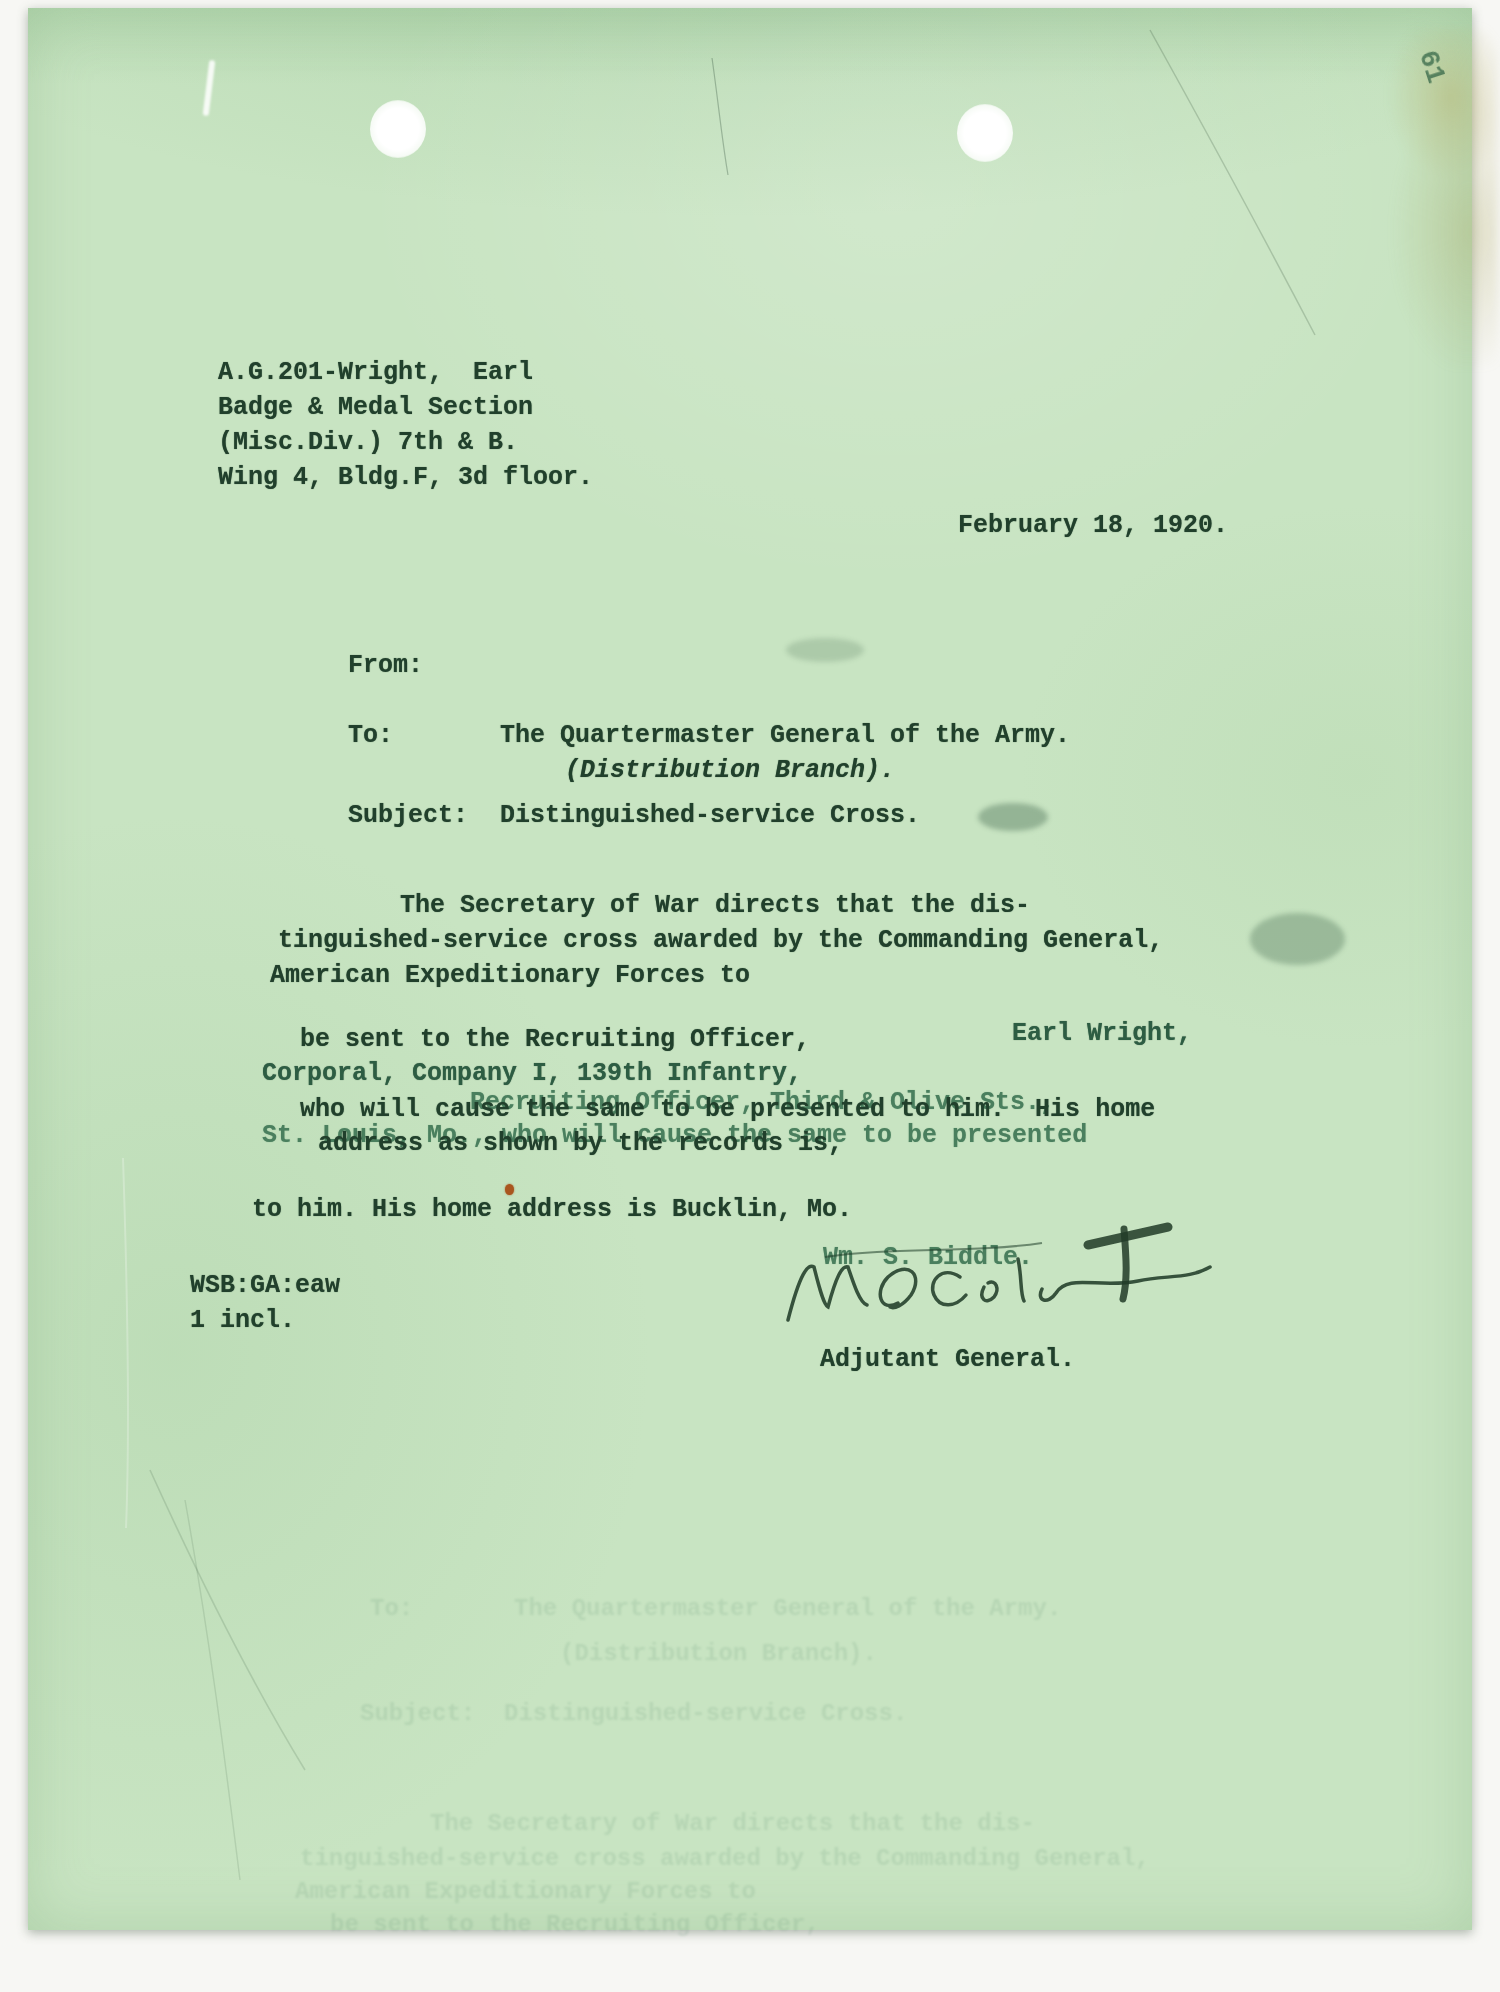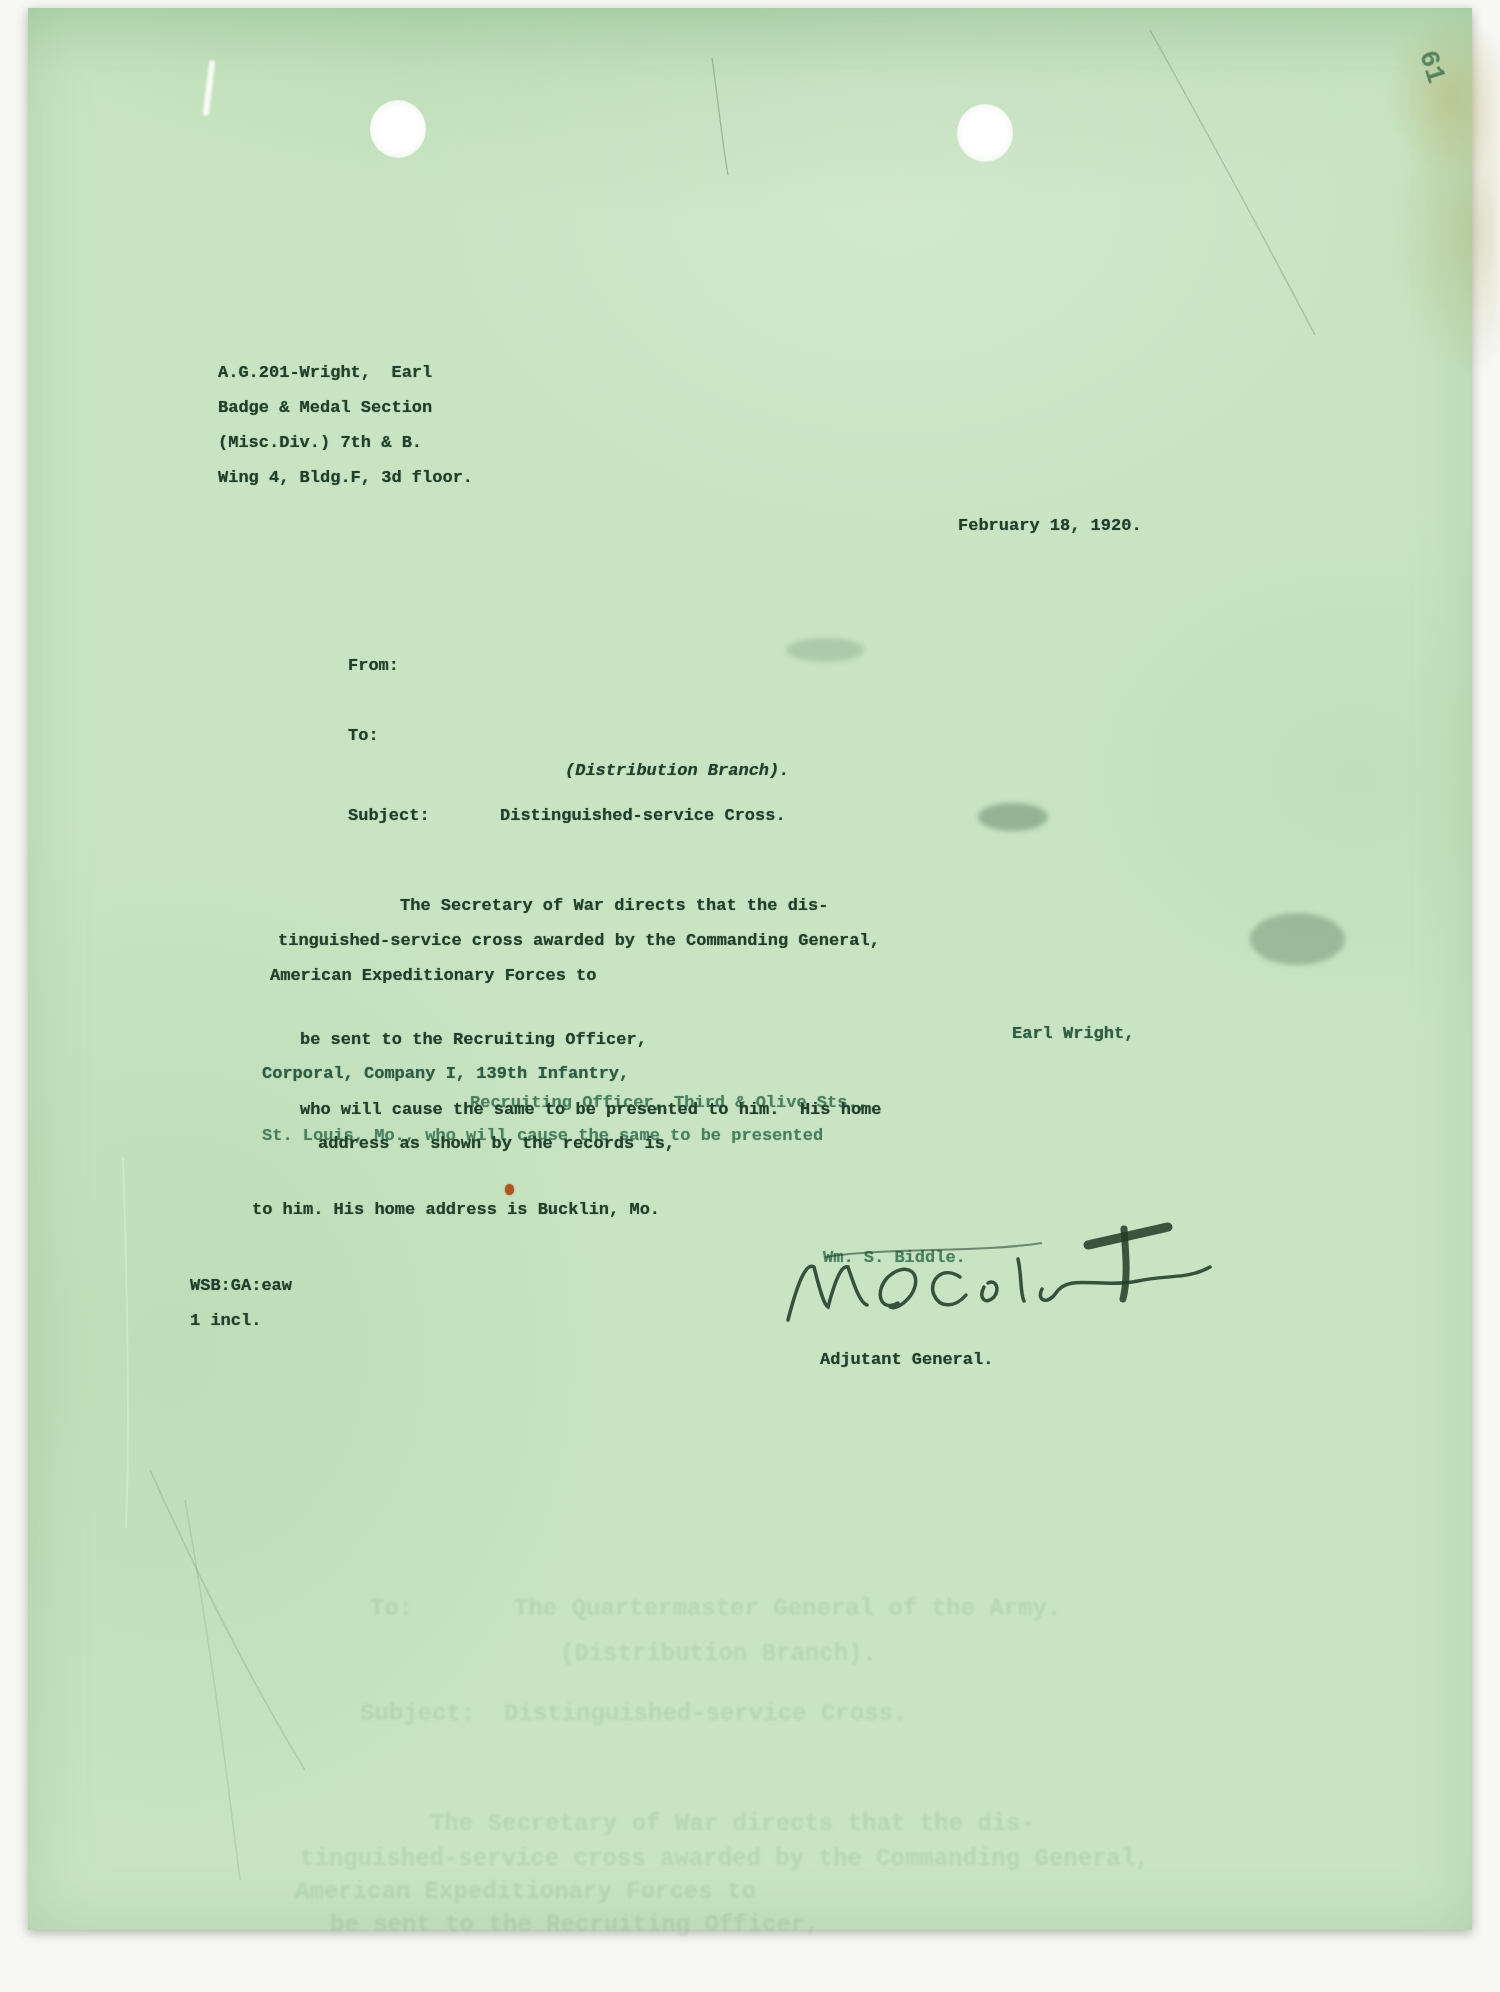--- a/index.html
+++ b/index.html
@@ -15,21 +15,21 @@
       radial-gradient(ellipse 900px 650px at 60% 10%, rgba(255,255,255,0.16), transparent 60%),
       radial-gradient(ellipse 800px 900px at 10% 70%, rgba(150,195,145,0.22), transparent 60%),
       radial-gradient(ellipse 520px 420px at 92% 40%, rgba(165,205,155,0.20), transparent 65%),
       radial-gradient(ellipse 1200px 300px at 50% 0%, rgba(120,175,120,0.18), transparent 70%),
       linear-gradient(180deg, rgba(125,180,125,0.20), rgba(125,180,125,0) 4%);
     box-shadow: 0 3px 10px rgba(80,100,80,0.45), inset 0 0 60px rgba(115,160,112,0.28);
   }
   .typed{
     position:absolute;white-space:pre;
     font-family:"Liberation Mono","DejaVu Sans Mono",monospace;
-    font-weight:bold;font-size:17px;line-height:35px;
+    font-weight:bold;font-size:25px;line-height:35px;
     color:#21402c;text-shadow:0 0 1px rgba(25,55,35,0.65);
   }
   .typed.light{color:#4a7f5e;text-shadow:0 0 1px rgba(70,125,90,0.5);filter:blur(0.4px);}
   .typed.mid{color:#2d5d43;filter:blur(0.35px);}
   .ghostline{
     position:absolute;white-space:pre;font-weight:bold;font-size:24px;
     color:#4d8263;opacity:0.14;filter:blur(1px);
   }
   .hole{
     position:absolute;width:56px;height:58px;border-radius:50%;
@@ -89,20 +89,21 @@
     <div class="typed" style="left:190px;top:382px;">Badge &amp; Medal Section</div>
     <div class="typed" style="left:190px;top:417px;">(Misc.Div.) 7th &amp; B.</div>
     <div class="typed" style="left:190px;top:452px;">Wing 4, Bldg.F, 3d floor.</div>
   </div>
 
   <div class="typed" style="left:930px;top:500px;">February 18, 1920.</div>
 
   <div class="typed" style="left:320px;top:640px;">From:</div>
 
   <div class="typed" style="left:320px;top:710px;">To:</div>
+  <div class="typed" style="left:472px;top:710px;">The Quartermaster General of the Army.</div>
   <div class="typed" style="left:537px;top:745px;font-style:italic;">(Distribution Branch).</div>
 
   <div class="typed" style="left:320px;top:790px;">Subject:</div>
   <div class="typed" style="left:472px;top:790px;">Distinguished-service Cross.</div>
 
   <div>
     <div class="typed" style="left:372px;top:880px;">The Secretary of War directs that the dis-</div>
     <div class="typed" style="left:250px;top:915px;">tinguished-service cross awarded by the Commanding General,</div>
     <div class="typed" style="left:242px;top:950px;">American Expeditionary Forces to</div>
   </div>

